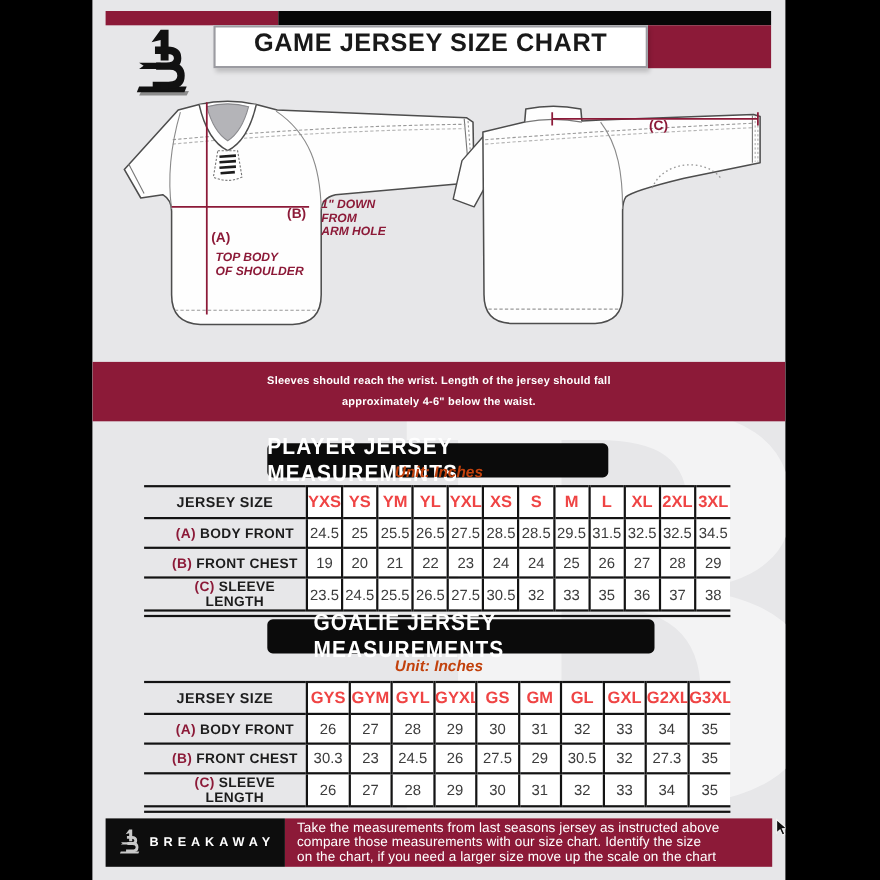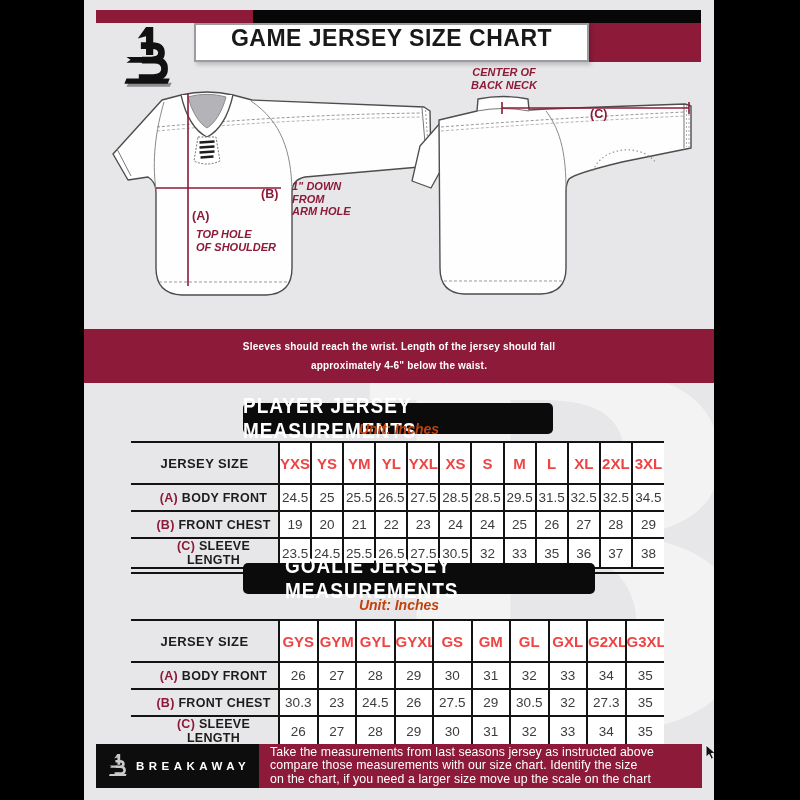--- a/index.html
+++ b/index.html
@@ -24,21 +24,21 @@
   .banner div{color:#fff;font-size:10px;font-weight:bold;letter-spacing:.2px;line-height:19px;}
   
   .sec-box{left:159px;top:387px;width:310px;height:31px;background:#0b0b0b;border-radius:5px;z-index:2;
            display:flex;align-items:center;justify-content:center;}
   .sec-box span{color:#fff;font-weight:bold;font-size:19px;letter-spacing:1px;transform:scaleY(1.12);}
   .unit{left:0;width:630px;text-align:center;font-style:italic;font-weight:bold;color:#c2410c;font-size:14px;z-index:2;}
   
   .tbl-wrap{left:47px;width:533px;z-index:2;border-bottom:2px solid #131313;padding-bottom:3px;}
   table.size-table{border-collapse:collapse;table-layout:fixed;width:533px;}
   .size-table th,.size-table td{padding:0;text-align:center;overflow:hidden;}
-  .size-table thead tr{height:42px;border-top:2px solid #131313;border-bottom:2px solid #131313;}
+  .size-table thead tr{height:29px;border-top:2px solid #131313;border-bottom:2px solid #131313;}
   .size-table tbody tr{height:27px;border-bottom:2px solid #131313;}
   .size-table .val-cell{border-left:2px solid #131313;background:#fff;}
   .size-table th.val-cell{font-size:15px;font-weight:bold;color:#ef4444;}
   .size-table td.val-cell{font-size:13.5px;font-weight:normal;color:#3c3c3c;}
   .size-table th.lbl-cell{font-size:13px;font-weight:bold;letter-spacing:.4px;color:#1c1c1c;}
   .size-table td.lbl-cell{text-align:center;padding-left:18px;font-size:12.5px;font-weight:bold;letter-spacing:.3px;color:#1c1c1c;}
   .size-table .marker{color:#8c1a38;font-weight:bold;}
   
   .foot-black{left:12px;top:744px;width:163px;height:44px;background:#0d0d0d;z-index:2;display:flex;align-items:center;justify-content:center;gap:7px;}
   .foot-brand{color:#fff;font-size:11.5px;font-weight:bold;letter-spacing:4.5px;}
@@ -103,34 +103,30 @@
     <path d="M546 111 C562 132 566 158 566 190" stroke="#8a8a8a" stroke-width="1" fill="none"></path>
     <path d="M593 171 C602 146 642 143 656 163" stroke="#999" stroke-width="1.2" stroke-dasharray="1.5,2.5" fill="none"></path>
     <path d="M444 281 L562 281" stroke="#999" stroke-width="1" stroke-dasharray="3,2" fill="none"></path>
     <path d="M684 105 L684 148" stroke="#777" stroke-width="1" fill="none"></path>
     <path d="M686.5 106 L686.5 147 M689 106 L689 147" stroke="#999" stroke-width="0.8" stroke-dasharray="2,2" fill="none"></path>
 
     <path d="M502 108 L689 108" stroke="#8c1a38" stroke-width="1.6" fill="none"></path>
     <path d="M502 102 L502 114 M689 102 L689 114" stroke="#8c1a38" stroke-width="1.6" fill="none"></path>
   </svg>
 
-  <div class="abs anno cbn">
-    <div>CENTER OF</div>
-    <div>BACK NECK</div>
-  </div>
   <div class="abs anno marker" style="left:506px;top:108px;">(C)</div>
   <div class="abs anno marker" style="left:177px;top:188px;">(B)</div>
   <div class="abs anno" style="left:208px;top:180px;">
     <div>1" DOWN</div>
     <div>FROM</div>
     <div>ARM HOLE</div>
   </div>
   <div class="abs anno marker" style="left:108px;top:210px;">(A)</div>
   <div class="abs anno" style="left:112px;top:228px;">
-    <div>TOP HOLE</div>
+    <div>TOP BODY</div>
     <div>OF SHOULDER</div>
   </div>
 
   <div class="abs banner">
     <div>Sleeves should reach the wrist. Length of the jersey should fall</div>
     <div>approximately 4-6" below the waist.</div>
   </div>
 
   <div class="abs sec-box" style="top:387px;margin-top:16px;">
     <span>PLAYER JERSEY MEASUREMENTS</span>

